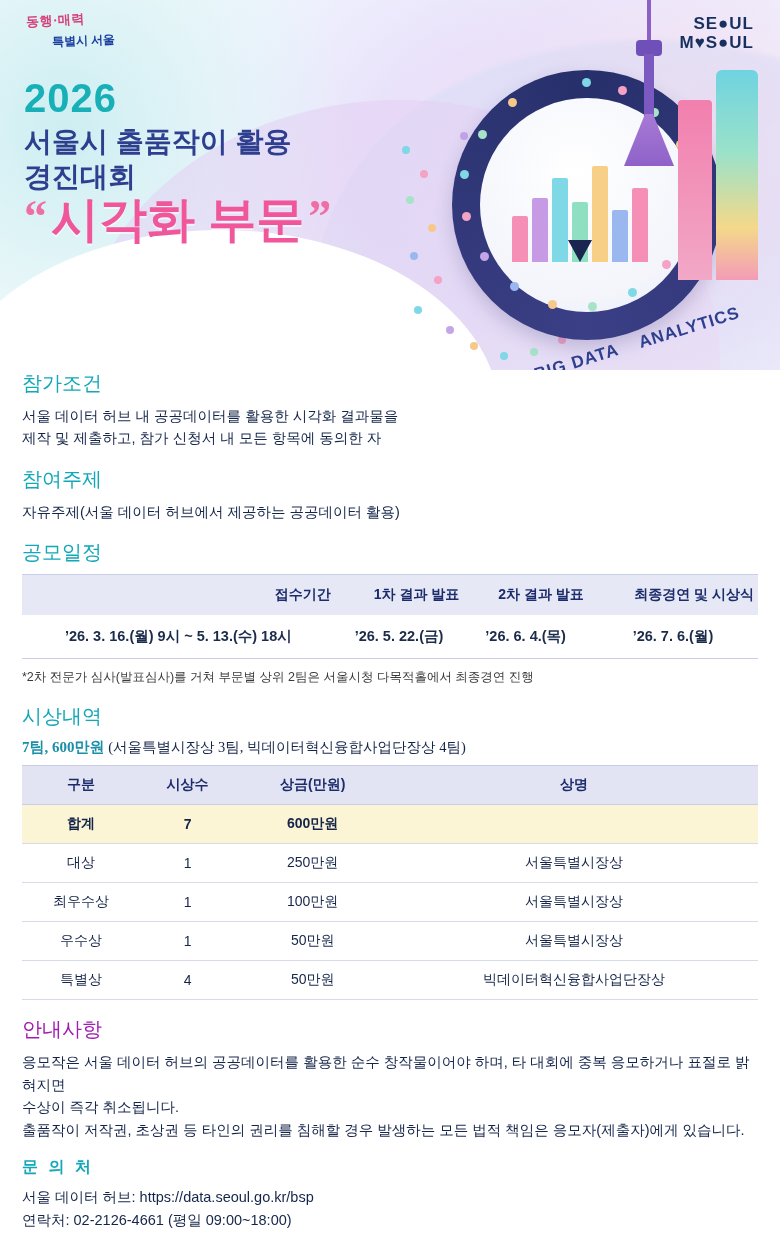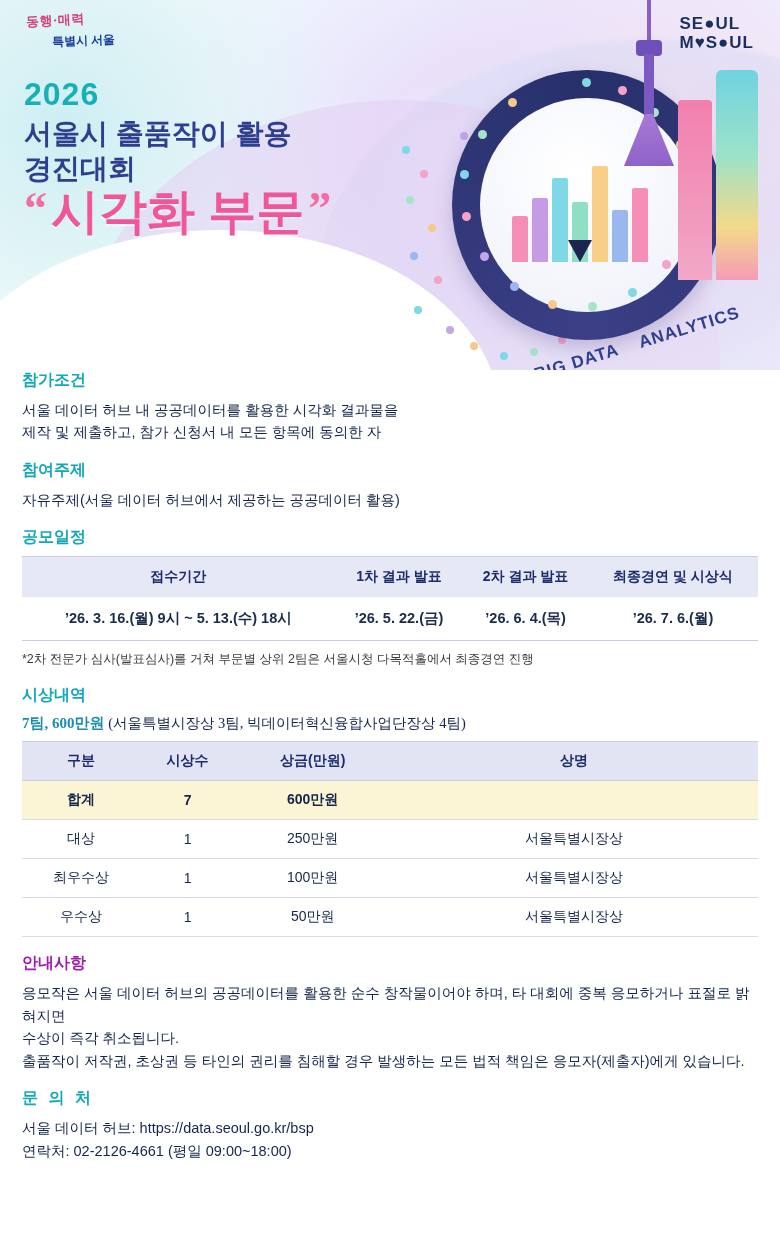--- a/index.html
+++ b/index.html
@@ -64,33 +64,33 @@
     white-space: nowrap;
   }
   .logo-seoul .l2 {
     color: #1b3fa0; font-size: 12px; font-weight: bold; margin-top: 4px; margin-left: 26px;
     font-family: "Liberation Serif", serif; transform: rotate(-2deg);
     white-space: nowrap;
   }
 
   
   .logo-my {
-    position: absolute; right: 26px; top: 14px; text-align: left; line-height: 1.12;
+    position: absolute; right: 26px; top: 14px; text-align: right; line-height: 1.12;
   }
   .logo-my .r1, .logo-my .r2 {
     font-size: 17px; font-weight: bold; letter-spacing: 1px; color: #18305f;
     font-family: "Liberation Sans", sans-serif;
   }
 
   
   .hero-title {
     position: absolute; left: 24px; top: 78px; z-index: 6;
   }
   .hero-year {
-    font-size: 32px; font-weight: bold; color: #17b0b7; letter-spacing: 1px;
+    font-size: 40px; font-weight: bold; color: #17b0b7; letter-spacing: 1px;
     line-height: 1; margin-bottom: 6px;
   }
   .hero-line {
     font-size: 28px; font-weight: bold; color: #2e3f8f; line-height: 1.25;
   }
   .hero-quote {
     margin-top: 2px;
     display: flex; align-items: flex-start;
   }
   .qmark {
@@ -151,32 +151,32 @@
     transform: rotate(-17deg); white-space: nowrap;
   }
   .bigdata-text .an { color: #2e3f8f; }
 
   .scatter { position: absolute; left: 400px; top: 120px; width: 260px; height: 240px; z-index: 3; }
   .scatter i { position: absolute; width: 8px; height: 8px; border-radius: 50%; display: block; }
 
   
   .content { position: relative; padding: 0 22px; z-index: 10; }
   h2.sec {
-    font-size: 16px; font-weight: bold; color: #13a8b8; margin: 0 0 8px 0;
+    font-size: 20px; font-weight: normal; color: #13a8b8; margin: 0 0 8px 0;
   }
   h2.sec.pink { color: #a21caf; }
   .para { font-size: 14.5px; line-height: 1.55; color: #15254a; margin: 0; }
   .block { margin-bottom: 16px; }
   .note { font-size: 12.5px; color: #3a3a3a; line-height: 1.6; margin: 8px 0 0 0; }
 
   
   table { border-collapse: collapse; width: 100%; }
   .tbl-schedule th {
     background: #e6e8f6; color: #1b2b6b; font-size: 14px; font-weight: bold;
-    padding: 11px 4px; border: none; text-align: center;
+    padding: 11px 4px; border: none; text-align: right;
   }
   .tbl-schedule td {
     font-size: 14.5px; font-weight: bold; color: #1b2b4a; text-align: center;
     padding: 12px 4px; border-bottom: 1px solid #c9cde8;
   }
   .tbl-schedule { border-top: 1px solid #c9cde8; }
 
   
   .prize-head { font-size: 14.5px; color: #15254a; margin: 1px 0 8px 0; font-family: Liberation Serif, serif; }
   .prize-head b { color: #1b8fa8; font-size: 15px; }
@@ -369,20 +369,26 @@
           <td>1</td>
           <td>100만원</td>
           <td>서울특별시장상</td>
         </tr>
         <tr>
           <td>우수상</td>
           <td>1</td>
           <td>50만원</td>
           <td>서울특별시장상</td>
         </tr>
+        <tr>
+          <td>특별상</td>
+          <td>4</td>
+          <td>50만원</td>
+          <td>빅데이터혁신융합사업단장상</td>
+        </tr>
       </tbody>
     </table>
   </div>
 
   <div class="block">
     <h2 class="sec pink">안내사항</h2>
     <p class="para">응모작은 서울 데이터 허브의 공공데이터를 활용한 순수 창작물이어야 하며, 타 대회에 중복 응모하거나 표절로 밝혀지면</p>
     <p class="para">수상이 즉각 취소됩니다.</p>
     <p class="para">출품작이 저작권, 초상권 등 타인의 권리를 침해할 경우 발생하는 모든 법적 책임은 응모자(제출자)에게 있습니다.</p>
   </div>

